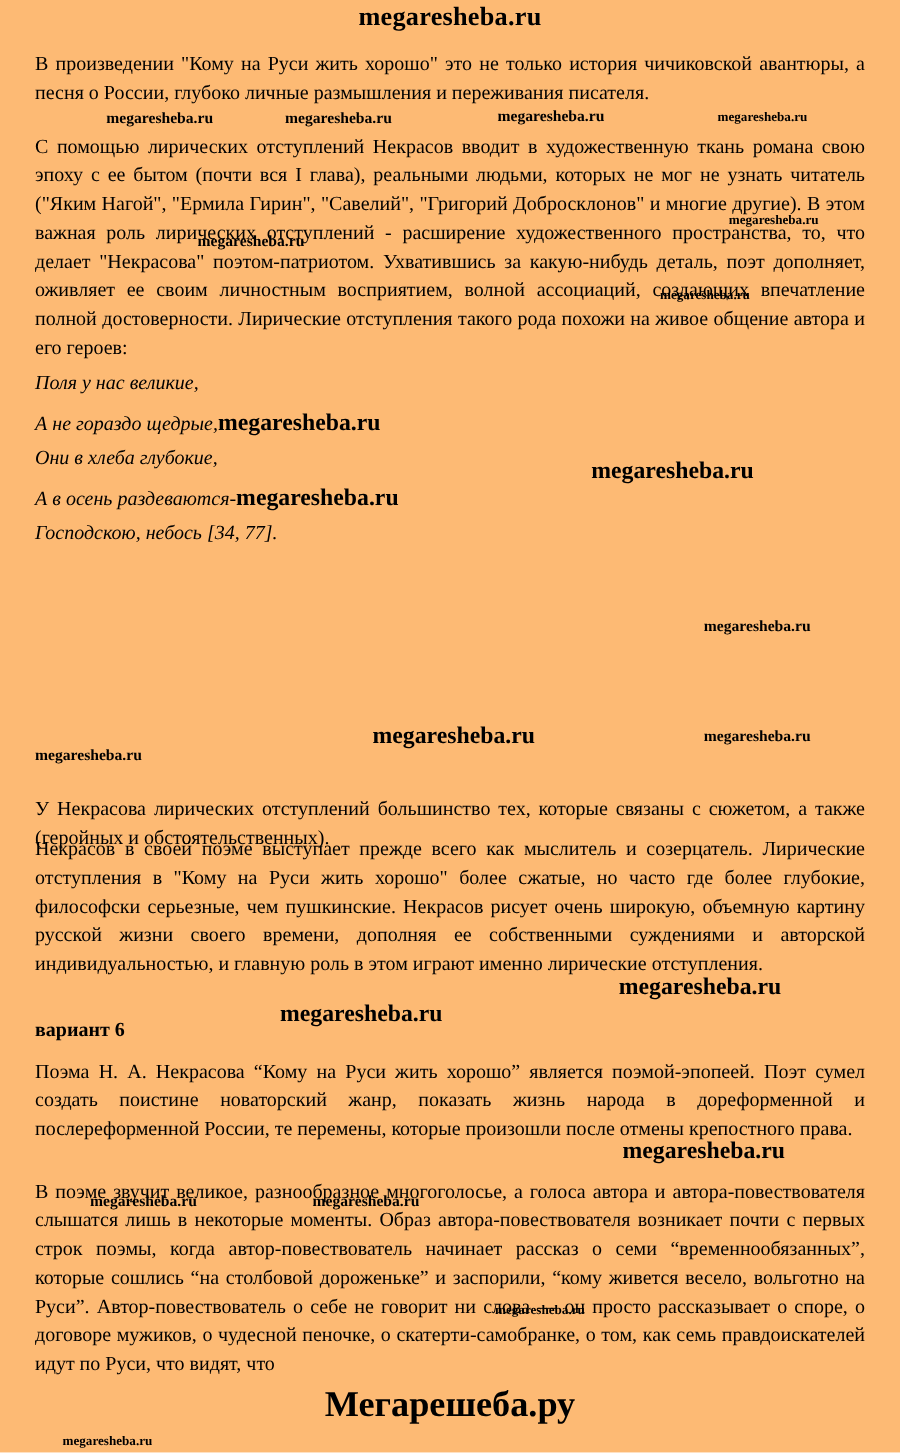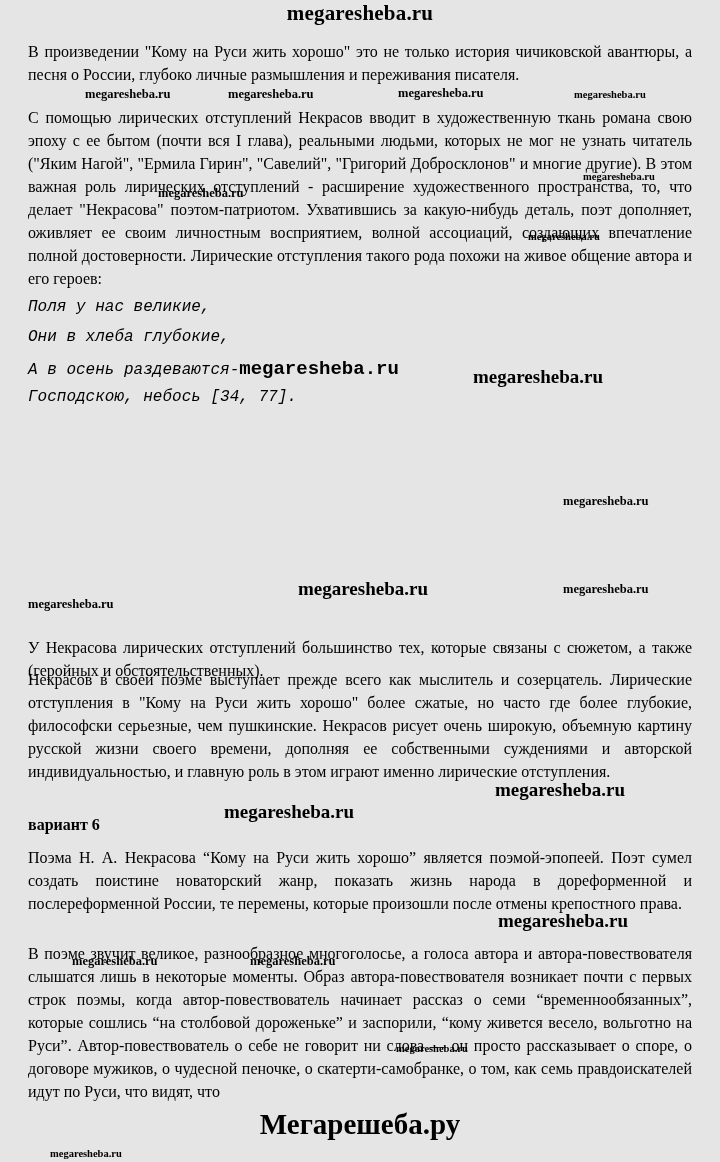--- a/index.html
+++ b/index.html
@@ -1,35 +1,35 @@
 <!DOCTYPE html>
 <html><head>
 <meta charset="utf-8">
 <style>
   * { margin:0; padding:0; box-sizing:border-box; }
   html,body { background:#ffffff; }
   .page {
     position:relative; width:720px; height:1162px; margin:0 auto;
-    background:#e5e5e5; color:#000000;
+    background:#fdba74; color:#000000;
     font-family:"Liberation Serif", serif; overflow:hidden;
   }
   .wm-header {
     position:absolute; top:1px; left:0; width:100%; text-align:center;
     font-size:21px; font-weight:bold; letter-spacing:0.2px;
   }
   .para {
     position:absolute; left:28px; width:664px;
     font-size:16px; line-height:23px; text-align:justify;
   }
   .wm { position:absolute; font-weight:bold; white-space:nowrap; color:#000; }
   .wm.sm { font-size:12.5px; }
   .wm.xs { font-size:10.5px; }
   .wm.lg { font-size:19px; }
   .poem { position:absolute; left:28px; top:298px; font-size:16px; }
-  .poem-line { height:30px; font-style:italic; white-space:nowrap;font-family:Liberation Mono, monospace; }
+  .poem-line { height:30px; font-style:italic; white-space:nowrap; }
   .wm-inline { font-style:normal; font-weight:bold; font-size:19px; }
   .heading { position:absolute; left:28px; top:816px; font-size:16px; font-weight:bold; }
   .footer-title {
     position:absolute; top:1108px; left:0; width:100%; text-align:center;
     font-size:29px; font-weight:bold;
   }
 </style>
 </head>
 <body>
 
@@ -45,20 +45,21 @@
   <span class="wm xs" style="left:574px;top:89px">megaresheba.ru</span>
 
   <p class="para" style="top:106px">С помощью лирических отступлений Некрасов вводит в художественную ткань романа свою эпоху с ее бытом (почти вся I глава), реальными людьми, которых не мог не узнать читатель ("Яким Нагой", "Ермила Гирин", "Савелий", "Григорий Добросклонов" и многие другие). В этом важная роль лирических отступлений - расширение художественного пространства, то, что делает "Некрасова" поэтом-патриотом. Ухватившись за какую-нибудь деталь, поэт дополняет, оживляет ее своим личностным восприятием, волной ассоциаций, создающих впечатление полной достоверности. Лирические отступления такого рода похожи на живое общение автора и его героев:</p>
 
   <span class="wm xs" style="left:583px;top:171px">megaresheba.ru</span>
   <span class="wm sm" style="left:158px;top:186px">megaresheba.ru</span>
   <span class="wm xs" style="left:528px;top:231px">megaresheba.ru</span>
 
   <div class="poem">
     <p class="poem-line"><span>Поля у нас великие,</span></p>
+    <p class="poem-line"><span>А не гораздо щедрые,</span><span class="wm-inline">megaresheba.ru</span></p>
     <p class="poem-line"><span>Они в хлеба глубокие,</span></p>
     <p class="poem-line"><span>А в осень раздеваются-</span><span class="wm-inline">megaresheba.ru</span></p>
     <p class="poem-line"><span>Господскою, небось [34, 77].</span></p>
   </div>
 
   <span class="wm lg" style="left:473px;top:366px">megaresheba.ru</span>
   <span class="wm sm" style="left:563px;top:494px">megaresheba.ru</span>
 
 
   <span class="wm lg" style="left:298px;top:578px">megaresheba.ru</span>

